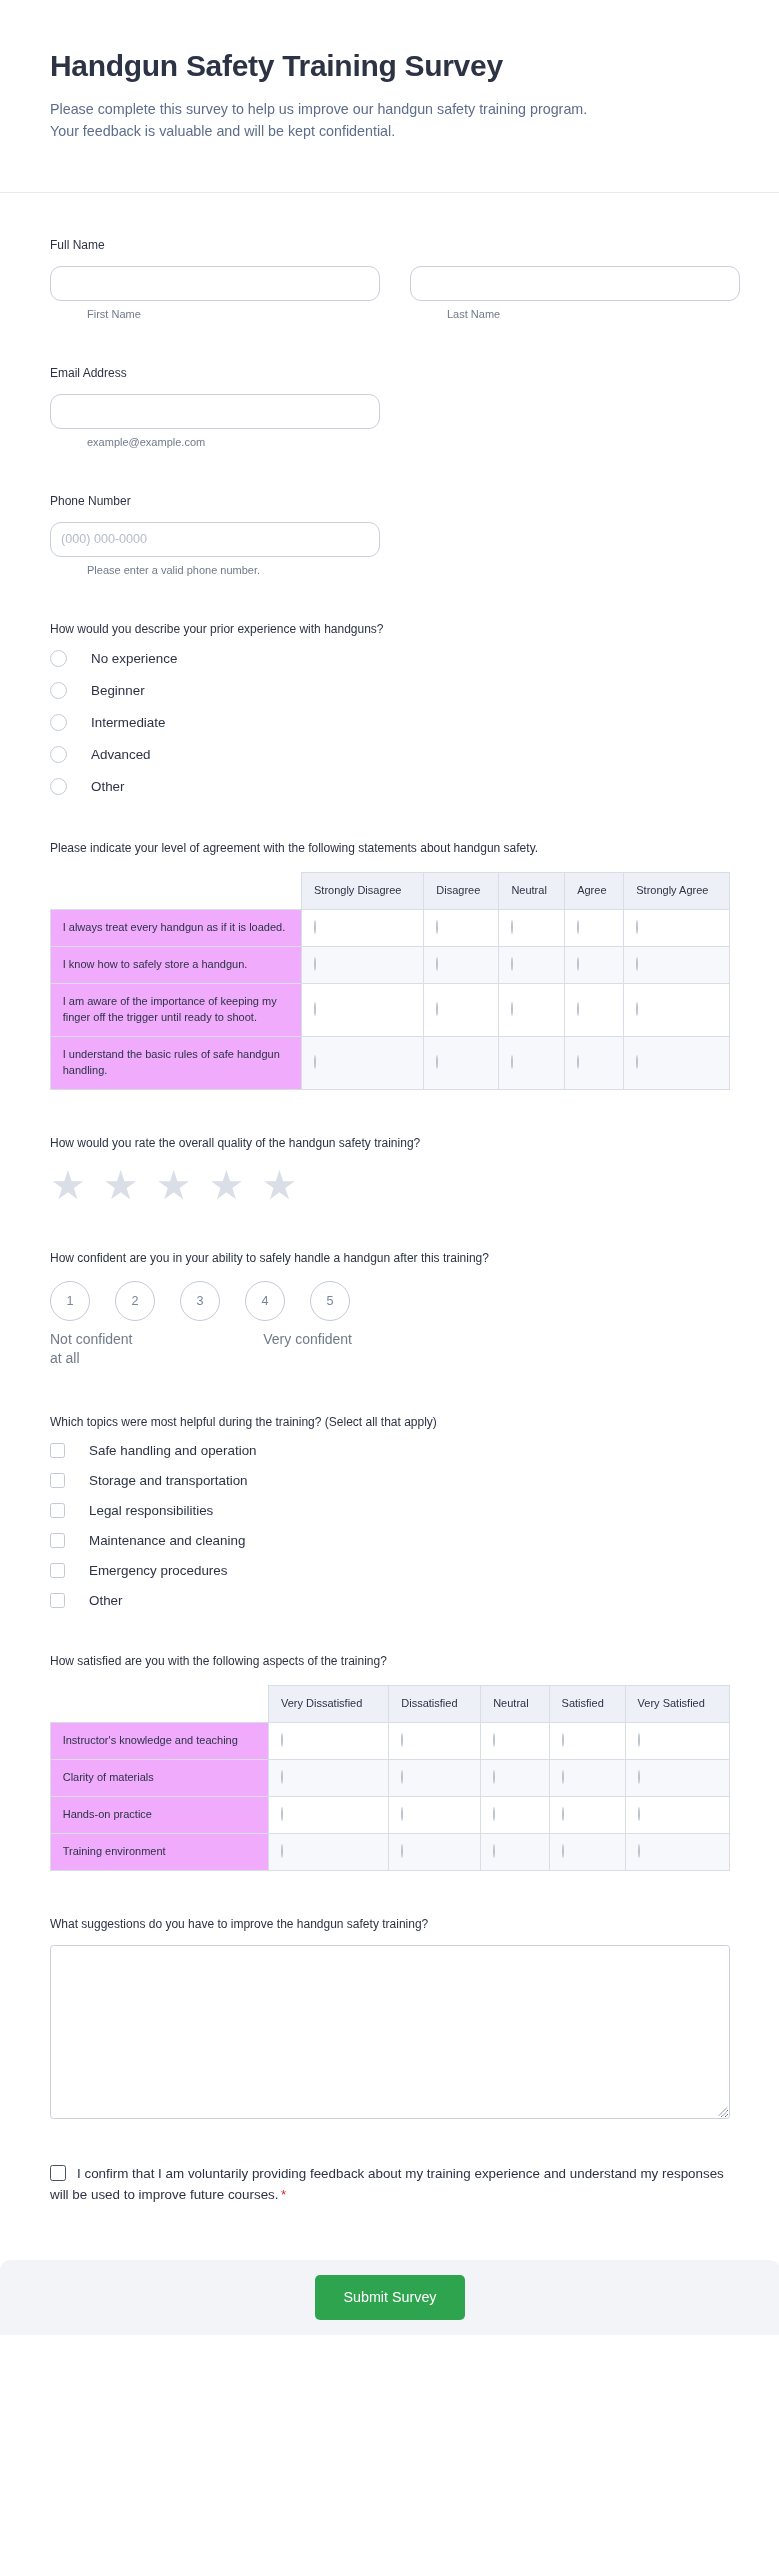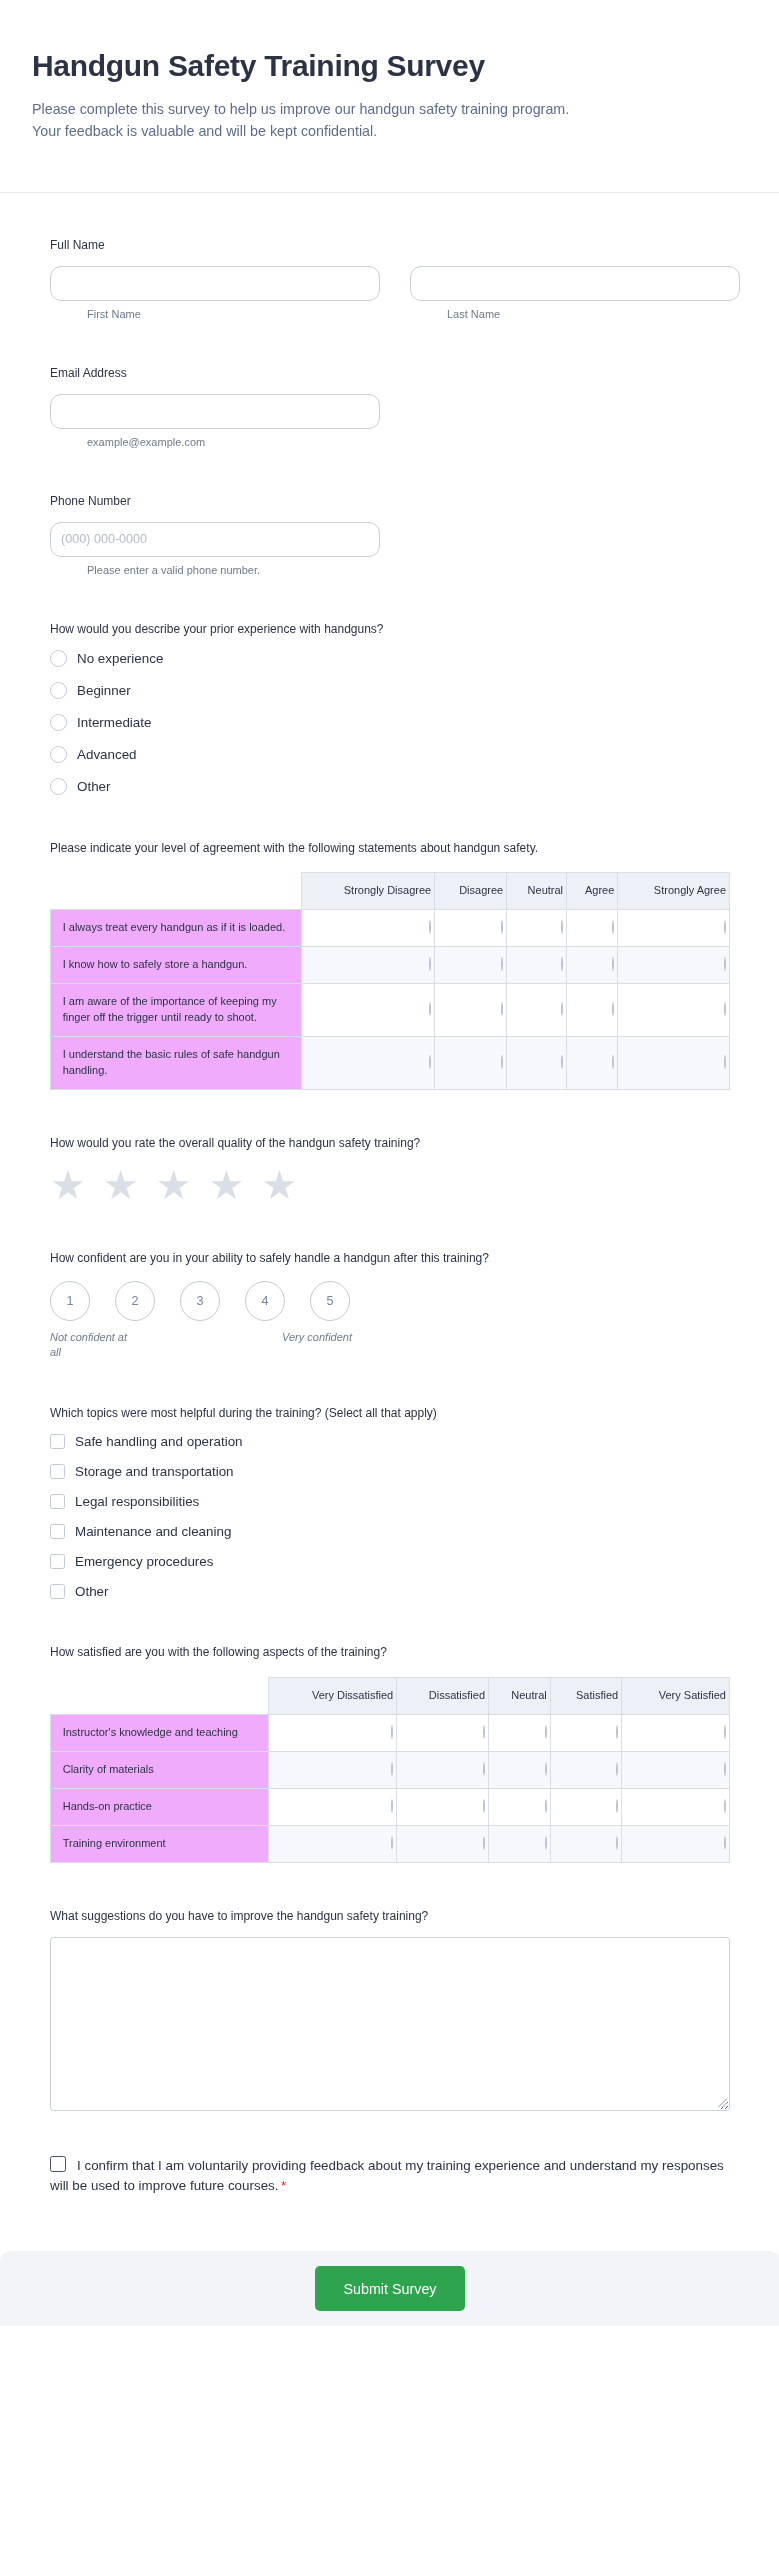--- a/index.html
+++ b/index.html
@@ -6,21 +6,21 @@
   html, body { margin: 0; padding: 0; }
   body {
     width: 780px;
     background: #ffffff;
     font-family: "Liberation Sans", sans-serif;
     color: #2c3345;
   }
 
   
   .form-header {
-    padding: 49px 50px 50px 32px;
+    padding: 49px 50px 50px 50px;
     border-bottom: 0.8px solid #e7eaf0;
   }
   .page-title {
     margin: 0 0 15px 0;
     font-size: 30px;
     font-weight: 700;
     letter-spacing: -0.3px;
     color: #2c3345;
   }
   .subtitle-line {
@@ -59,21 +59,21 @@
     margin-top: 6.7px;
     font-size: 11px;
     color: #6f7b8a;
     padding-left: 37px;
   }
 
   
   .opt-row {
     display: flex;
     align-items: center;
-    gap: 10px;
+    gap: 24px;
     margin: 0 0 15px 0;
     font-size: 13.4px;
     color: #2c3345;
   }
   .opt-row:last-child { margin-bottom: 0; }
   .radio-circle {
     width: 17px; height: 17px;
     border: 0.8px solid #c3cad6;
     border-radius: 50%;
     background: #fff;
@@ -91,22 +91,22 @@
   table.matrix {
     border-collapse: collapse;
     width: 100%;
     margin-top: 15px;
   }
   table.matrix th, table.matrix td {
     border: 0.8px solid #d9dde6;
     font-size: 11px;
     font-weight: 400;
     color: #2c3345;
-    text-align: right;
-    padding: 10px 3px;
+    text-align: left;
+    padding: 10px 12px;
     line-height: 1.45;
   }
   table.matrix thead th {
     background: #eef0f7;
     vertical-align: middle;
   }
   table.matrix thead th.corner {
     background: transparent;
     border: none;
   }
@@ -141,24 +141,23 @@
     background: #fff;
     display: flex; align-items: center; justify-content: center;
     font-size: 12.6px;
     color: #7a8599;
   }
   .scale-labels {
     width: 302px;
     display: flex;
     justify-content: space-between;
     margin-top: 8.4px;
-    font-size: 11px;
+    font-size: 14px;
     color: #6f7b8a;
     line-height: 1.4;
-    font-style: italic;
   }
   .scale-labels .left { max-width: 87px; }
   .scale-labels .right { text-align: right; align-self: flex-start; }
 
   
   .textarea-wrap { position: relative; width: 100%; }
   textarea.suggestions {
     width: 100%;
     height: 174px;
     border: 0.8px solid #c9d0da;

